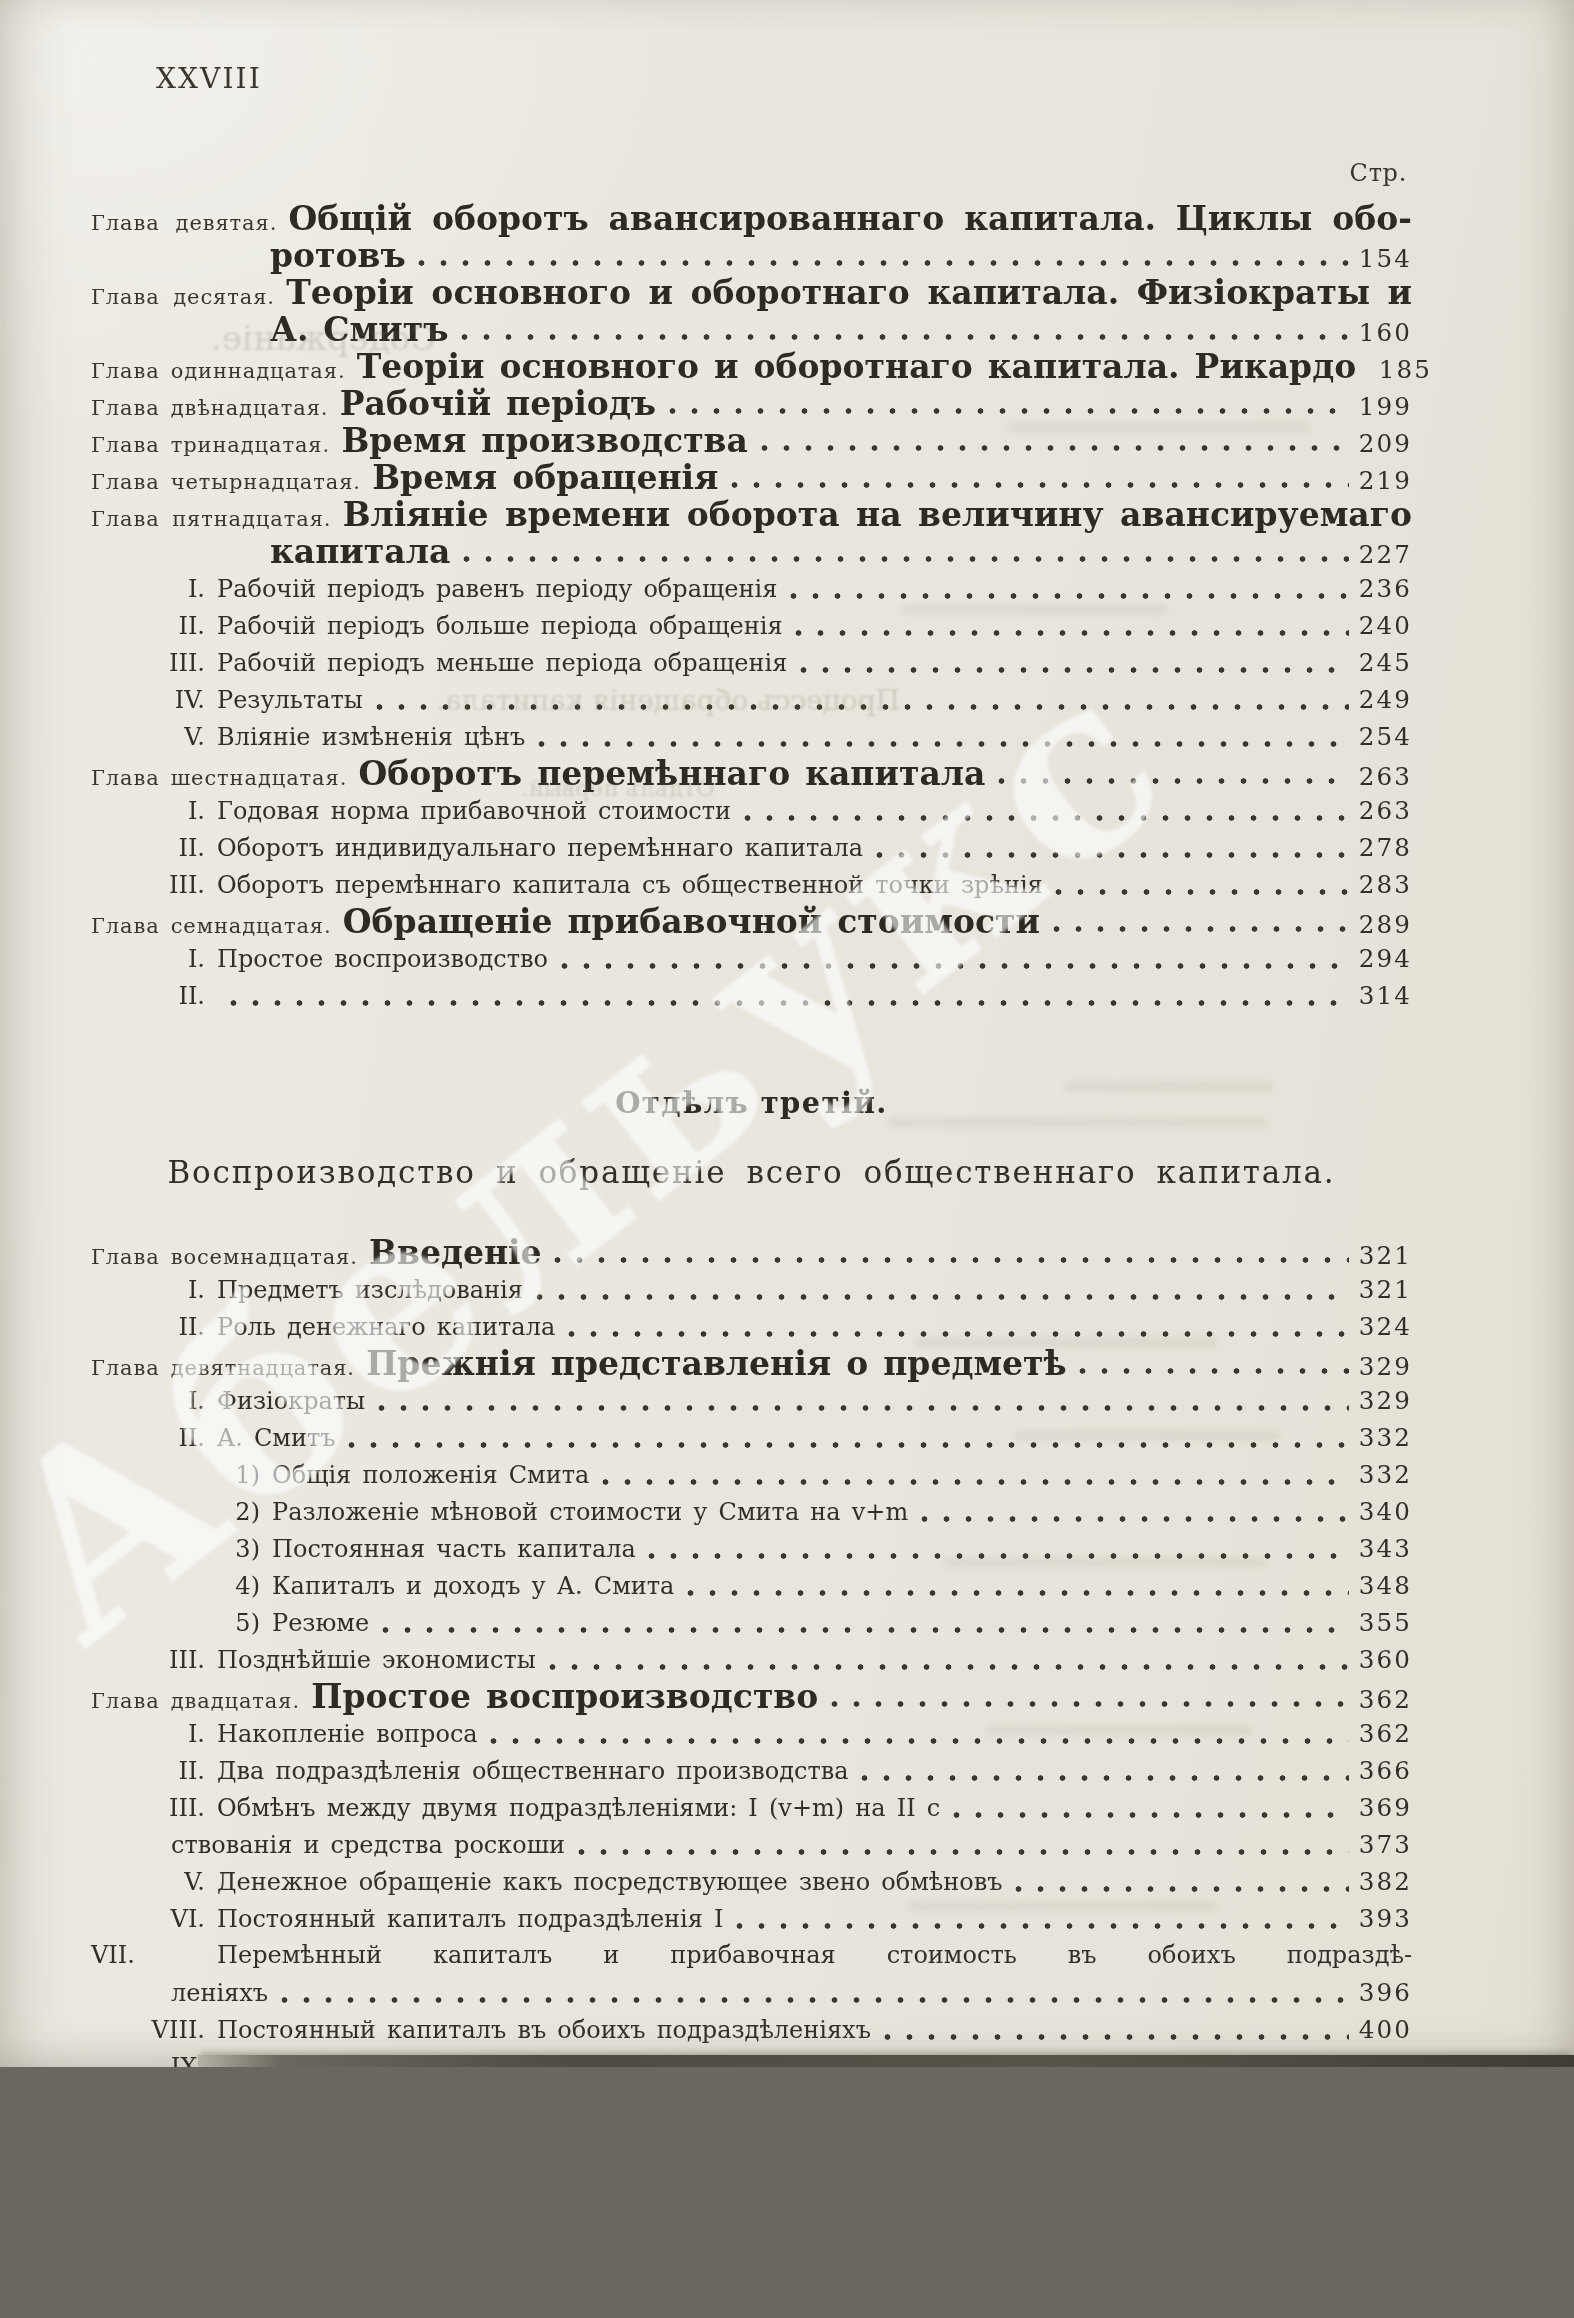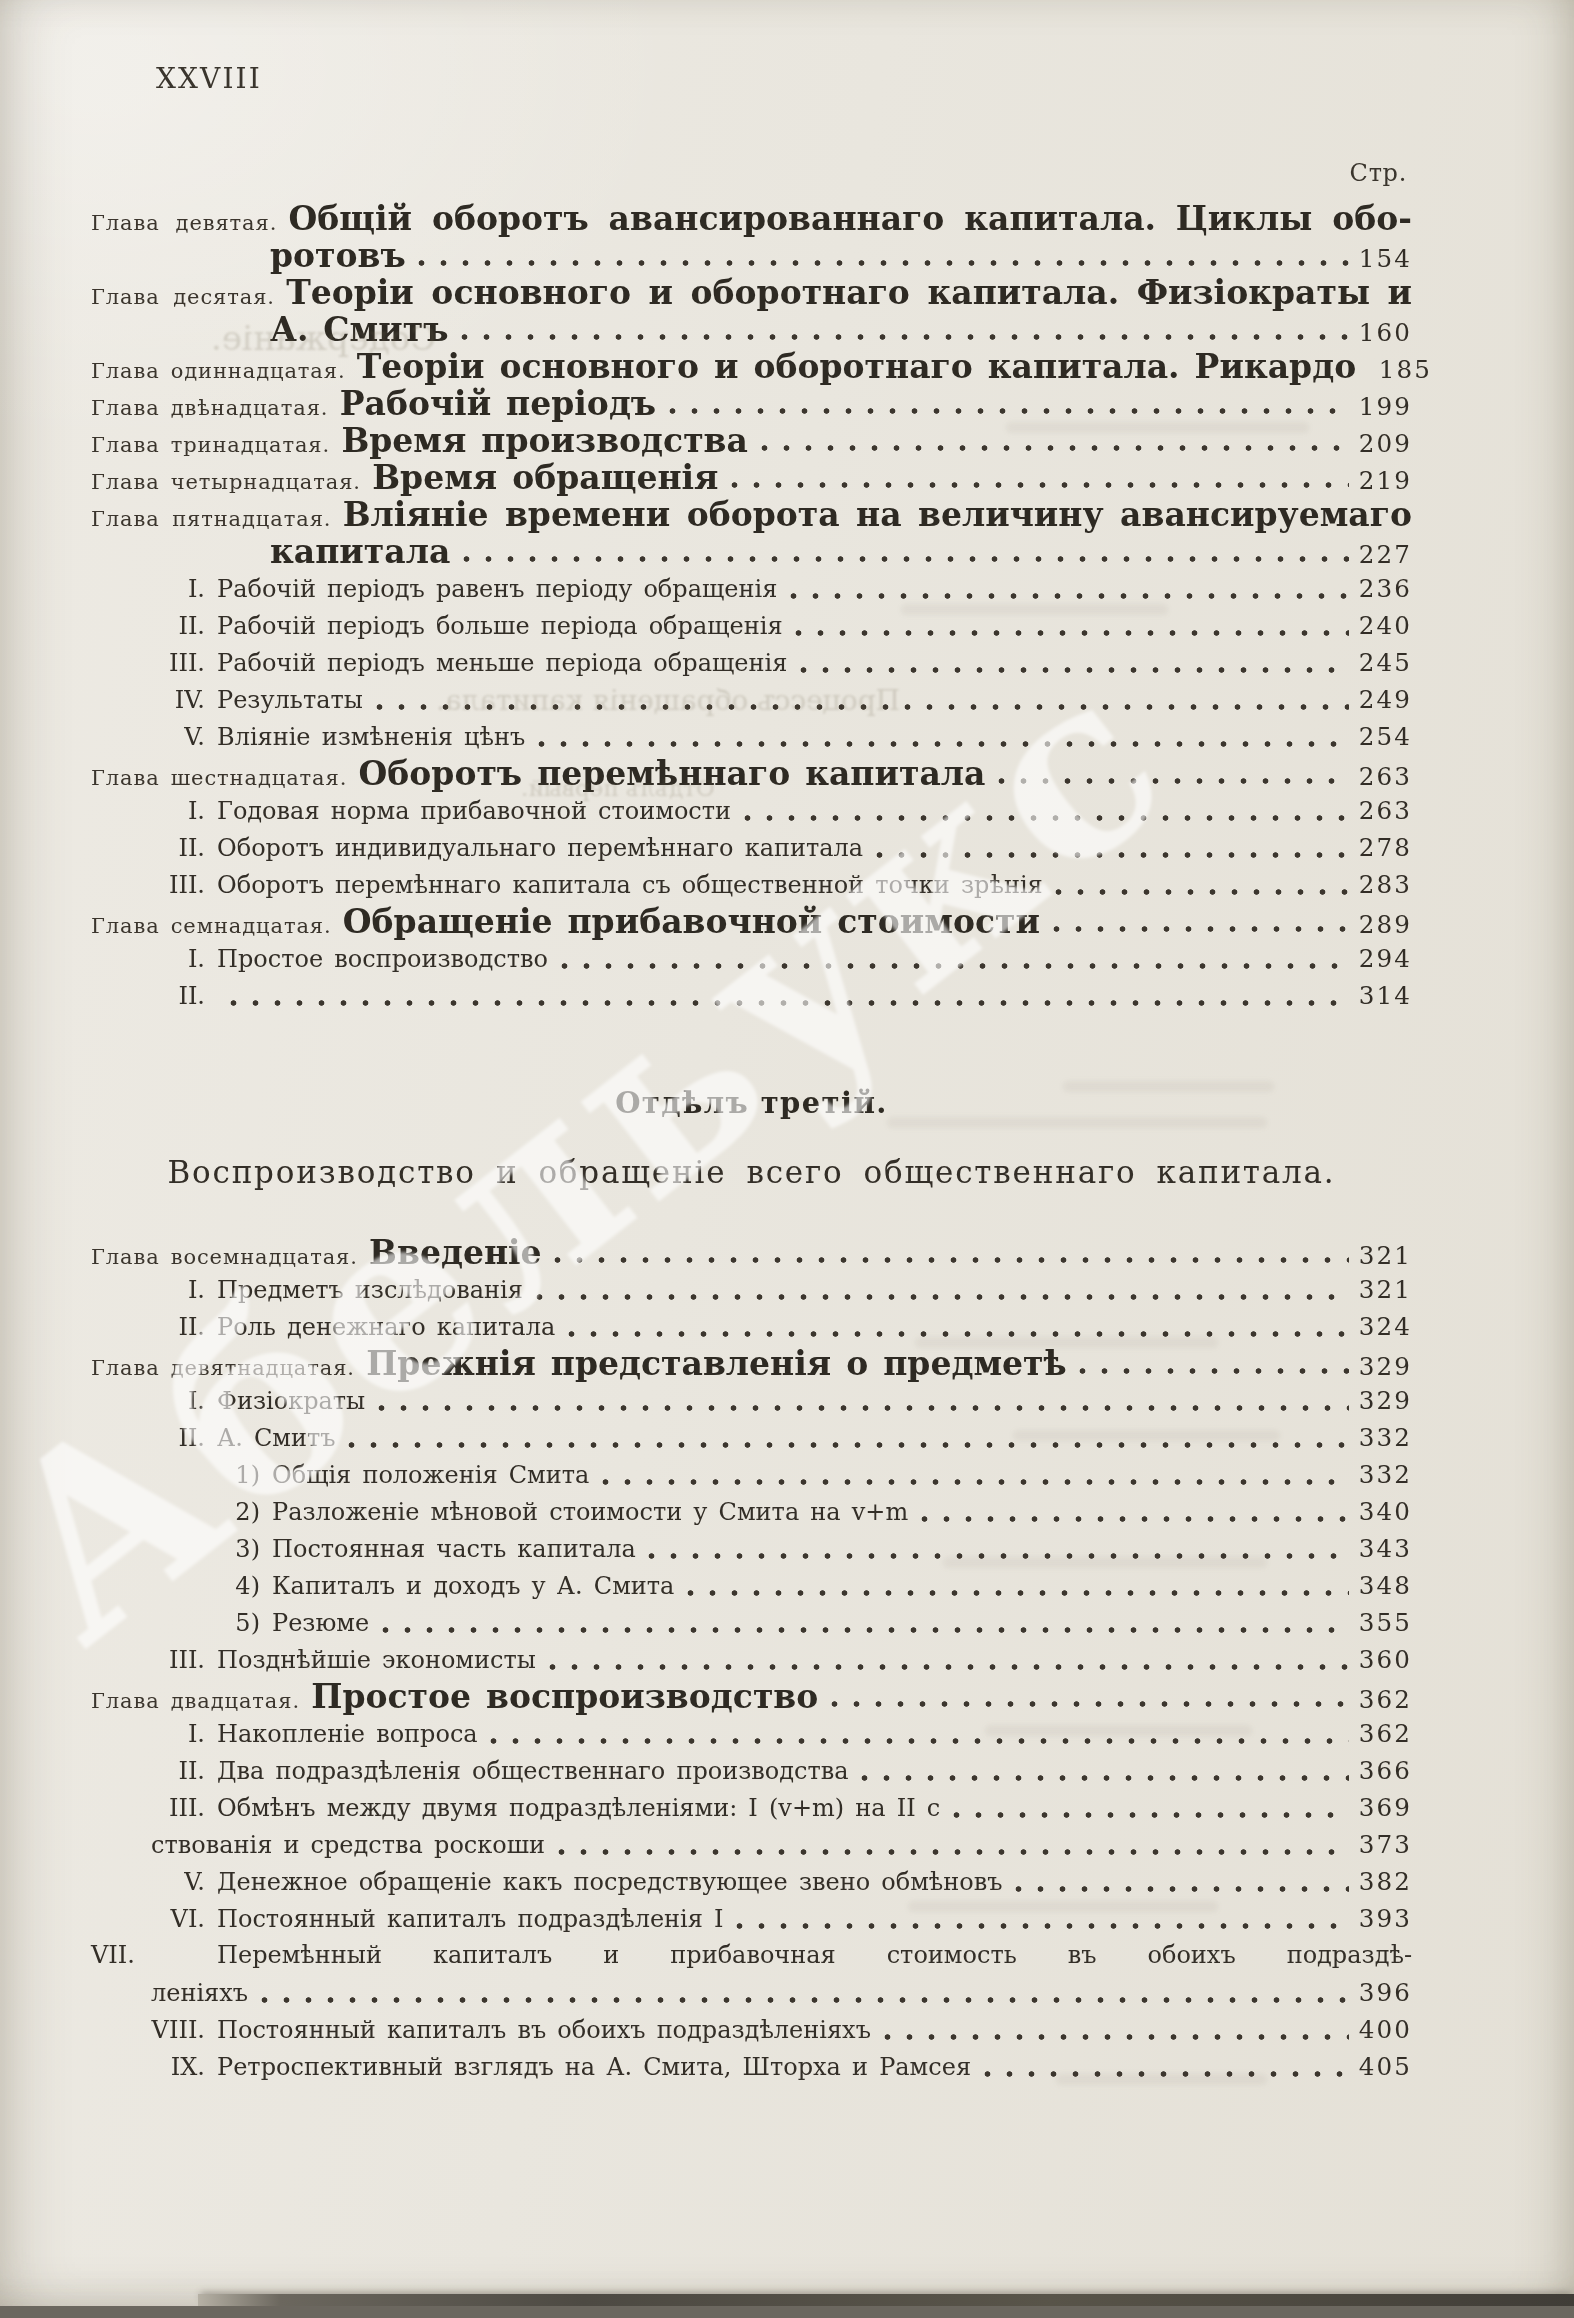--- a/index.html
+++ b/index.html
@@ -1,38 +1,38 @@
 <!DOCTYPE html>
 <html style="font-size:11.3px"><head>
 <meta charset="utf-8">
 <style>
   html,body{margin:0;padding:0;background:#6b675f;}
   .page{
-    position:relative; width:1574px; height:2306px; overflow:hidden;
+    position:relative; width:1574px; height:2067px; overflow:hidden;
     font-family:"DejaVu Serif","Liberation Serif",serif; color:#332e27;
     background:
       radial-gradient(985px 633px at 6% 3%, rgba(255,255,255,.30), rgba(255,255,255,0) 60%),
       linear-gradient(100deg,#edeae3 0%,#e9e6de 45%,#e4e0d6 100%);
     box-shadow: inset -32px 0 49px -24px rgba(95,85,62,.28),
                 inset 37px 0 63px -31px rgba(95,85,62,.30),
                 inset 0 -28px 49px -28px rgba(95,85,62,.22);
   }
   .folio{position:absolute; left:156px; top:62px; font-size:28px; letter-spacing:2.1px; color:#3a352d;}
   .str-label{position:absolute; right:167px; top:159px; font-size:24px; color:#3a352d; letter-spacing:0.7px;}
 
   .content{position:absolute; left:91px; top:200px; width:1321px;}
   .row{display:flex; align-items:baseline; height:37px; line-height:37px; white-space:nowrap; word-spacing:3.5px;}
   .row.just{display:block; text-align:justify; text-align-last:justify; white-space:normal;}
   .title{font-size:24px;}
   .title.b{font-weight:700; font-size:33px; color:#2e2a23;}
   .chapter .prefix{font-size:21px; letter-spacing:0.9px; margin-right:11.3px; color:#3b352d;}
   .roman .prefix{display:inline-block; width:114px; text-align:right; margin-right:12px; font-size:24px;}
   .num .prefix{display:inline-block; width:169px; text-align:right; margin-right:12px; font-size:24px;}
   .cont{margin-left:179px;}
-  .cont2{margin-left:60px;}
+  .cont2{margin-left:80px;}
   .leader{flex:1 1 auto; min-width:0; height:8.4px; align-self:flex-end; margin:0 9.9px 6.3px 12.7px;
     background-image:radial-gradient(circle at 3.5px 4.2px, #3c362e 2.5px, rgba(0,0,0,0) 3.2px);
     background-size:22px 8.4px; background-repeat:repeat-x;}
   .pg{font-size:24.6px; min-width:53px; text-align:right; letter-spacing:2.1px; color:#322d26;}
 
   .sec-head{margin-top:72px; line-height:35px; text-align:center; font-size:29px; font-weight:700; letter-spacing:1.4px; color:#2e2a23;}
   .sec-title{margin-top:32px; line-height:39px; text-align:center; font-size:31px; letter-spacing:1.8px; word-spacing:8.4px; color:#332e27;}
   .part2{margin-top:42px;}
 
   .watermark{

